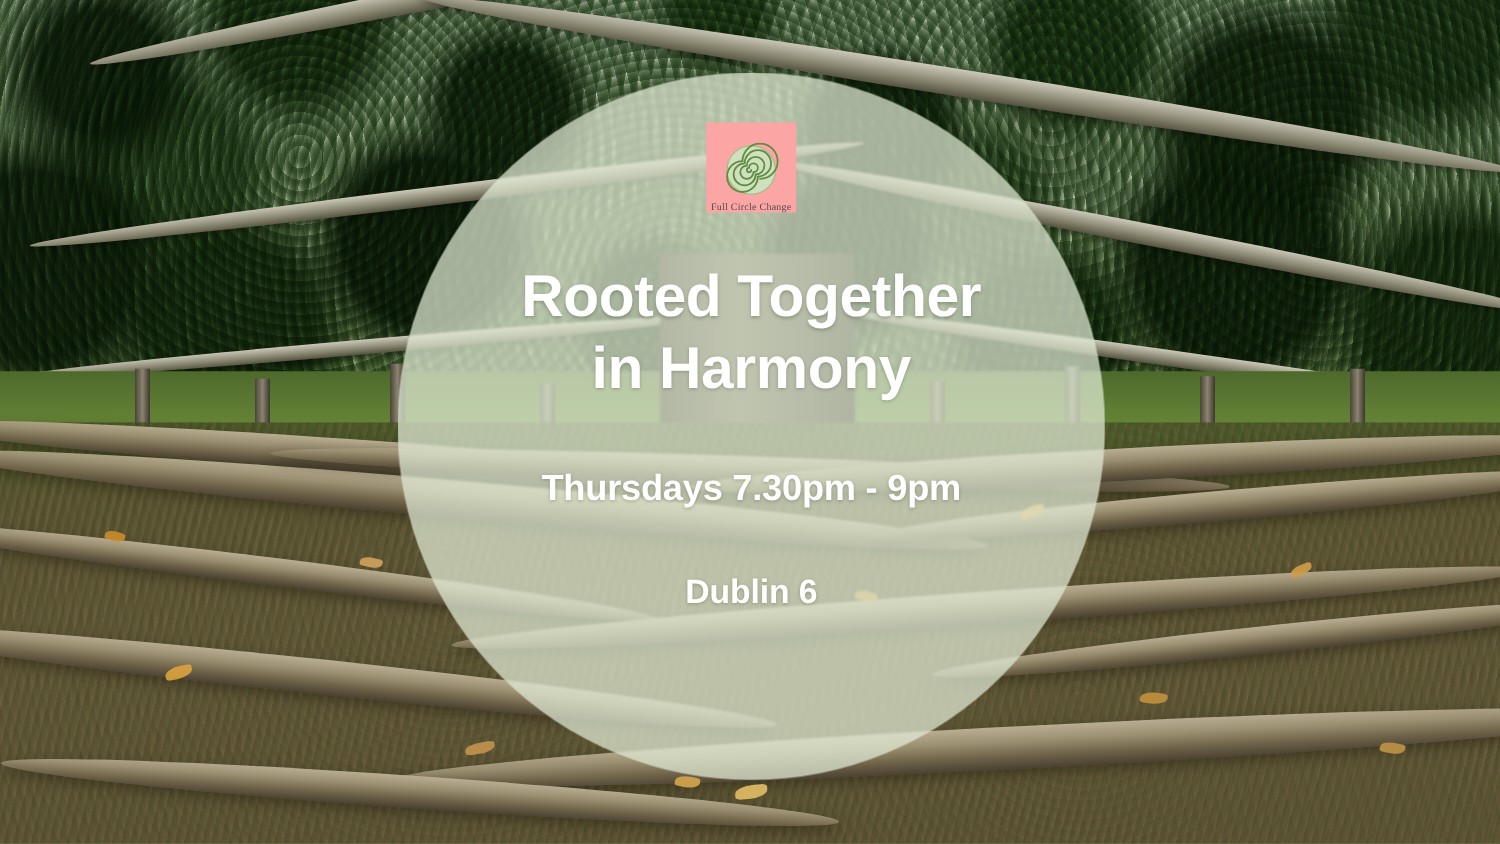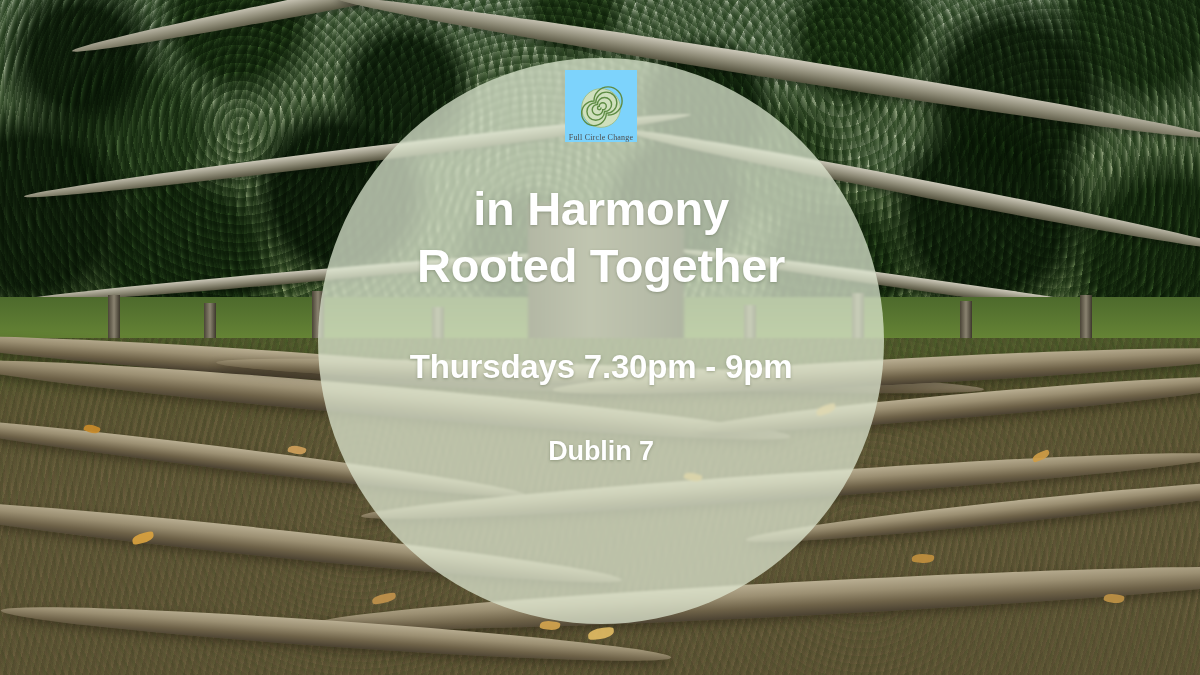--- a/index.html
+++ b/index.html
@@ -146,22 +146,22 @@
   
   .content{
     position:absolute; left:318px; top:58px;
     width:566px; height:566px;
     display:flex; flex-direction:column; align-items:center;
     text-align:center;
   }
 
   .logo-card{
     width:72px; height:72px;
-    margin-top:12px;
-    background:#7dd3fc;
+    margin-top:40px;
+    background:#fca5a5;
     display:flex; flex-direction:column;
     align-items:center; justify-content:flex-start;
     padding-top:16px;
     overflow:hidden;
   }
   .logo-mark{ width:46px; height:46px; display:block; }
   .logo-text{
     font-family:"Liberation Serif", serif;
     font-size:8px; color:#4d4d4d;
     white-space:nowrap; margin-top:3px; letter-spacing:.2px;
@@ -170,21 +170,21 @@
   .title{
     margin-top:38px;
     color:#ffffff;
     font-size:47px; font-weight:bold; line-height:1.22;
     letter-spacing:-.3px;
     text-shadow:0 1px 3px rgba(60,75,45,.35);
   }
   .subtitle{
     margin-top:46px;
     color:#ffffff;
-    font-size:33px; font-weight:bold; line-height:1.55;
+    font-size:29px; font-weight:bold; line-height:1.55;
     letter-spacing:-.2px;
     text-shadow:0 1px 3px rgba(60,75,45,.35);
   }
   .location{
     margin-top:44px;
     color:#ffffff;
     font-size:27px; font-weight:bold;
     letter-spacing:-.1px;
     text-shadow:0 1px 3px rgba(60,75,45,.35);
   }
@@ -265,24 +265,24 @@
                  a16 16 0 1 1 16 16
                  a20 20 0 1 1 -20 -20
                  a24 24 0 1 1 24 24
                  a28 28 0 1 1 -28 -28
                  a32 32 0 1 1 32 32" fill="none" stroke="#5e8c44" stroke-width="3.2" stroke-linecap="round"></path>
       </svg>
       <div class="logo-text">Full Circle Change</div>
     </div>
 
     <div class="title">
+      <div>Rooted Together</div>
       <div>in Harmony</div>
-      <div>Rooted Together</div>
     </div>
 
     <div class="subtitle">
       <div>Thursdays 7.30pm - 9pm</div>
     </div>
 
-    <div class="location">Dublin 7</div>
+    <div class="location">Dublin 6</div>
 
   </div>
 </div>
 
 </body></html>

